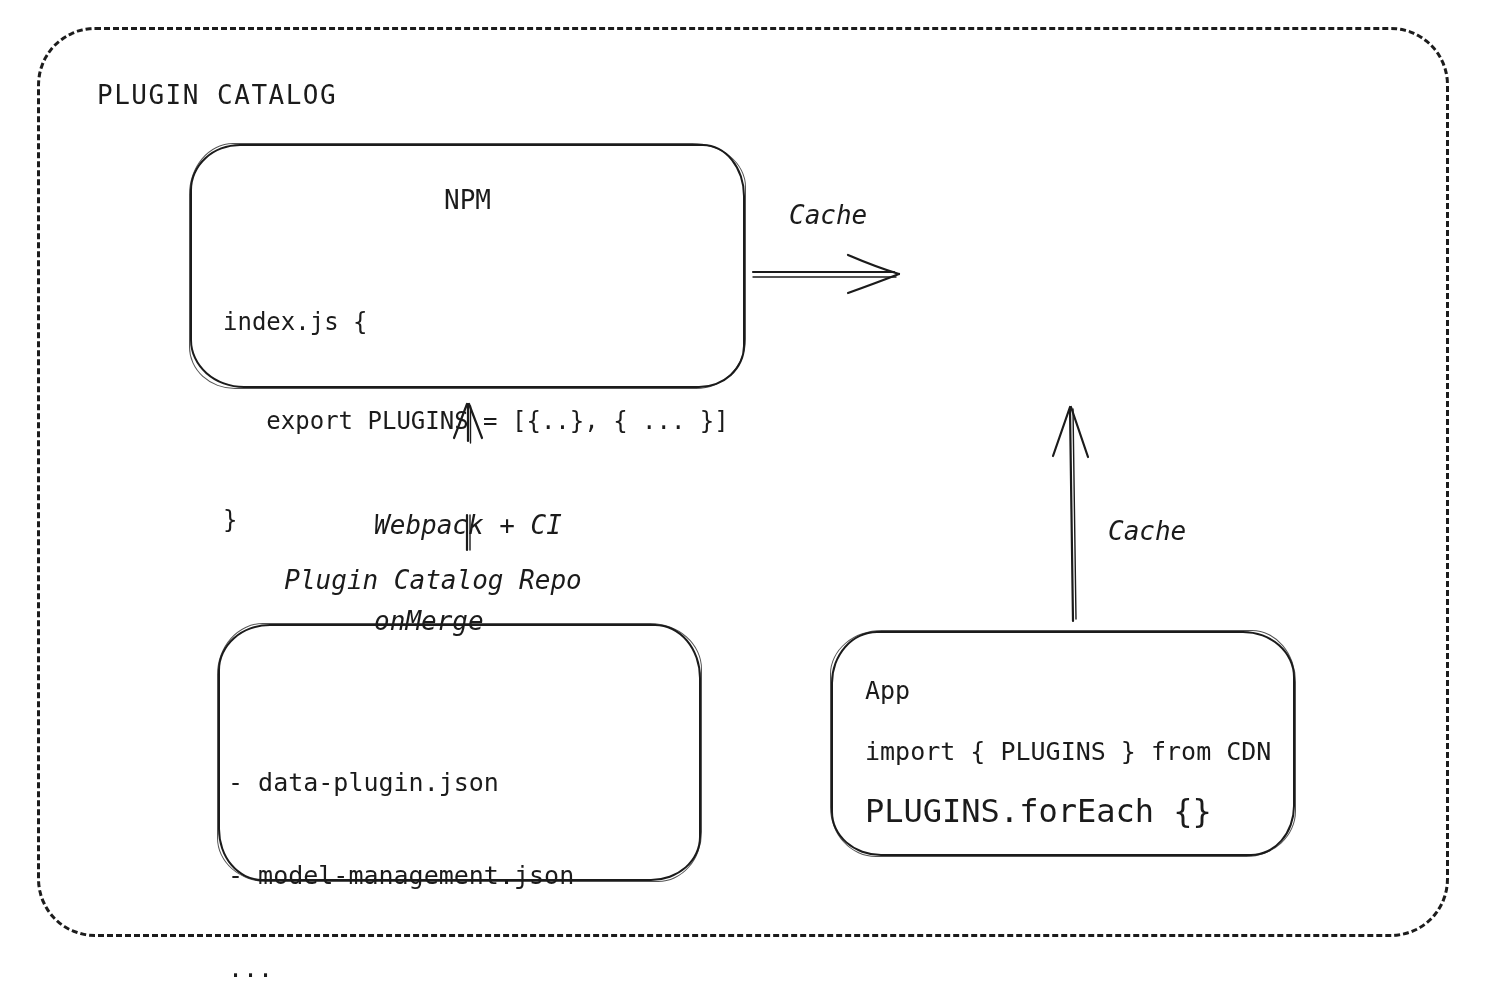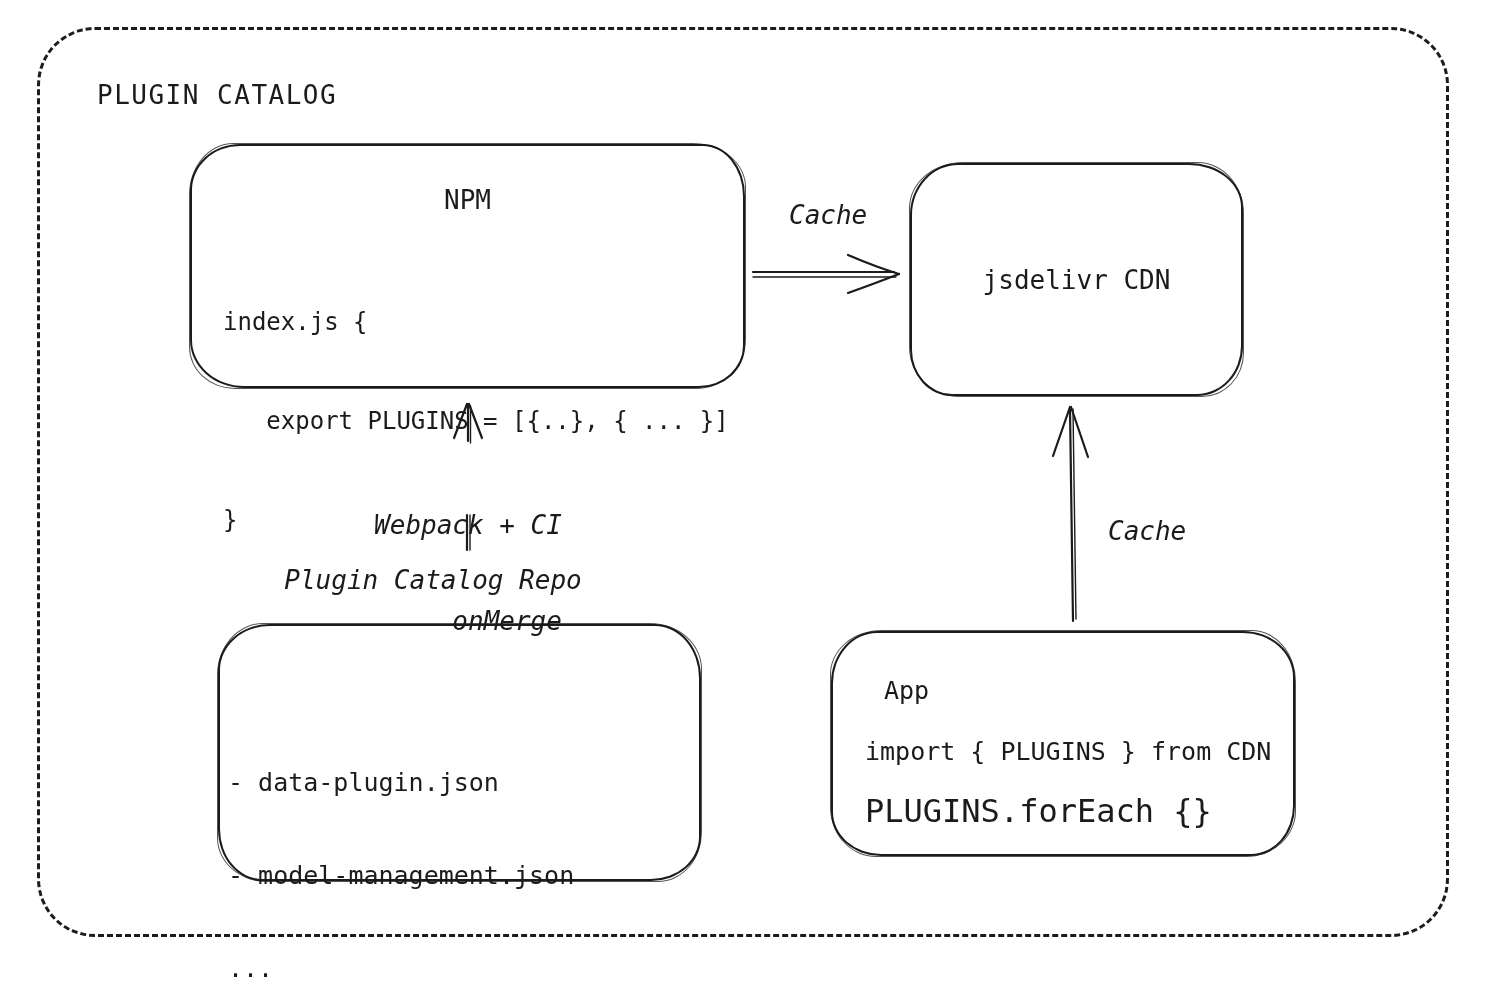--- a/index.html
+++ b/index.html
@@ -68,28 +68,28 @@
   }
   .cdn-label {
     position: absolute; left: 50%; top: 50%;
     transform: translate(-50%, -50%);
     font-size: 26px; white-space: pre;
   }
   .repo-items {
     position: absolute; left: 8px; top: 79px;
     font-size: 25px; line-height: 31px; white-space: pre;
   }
-  .app-title { position: absolute; left: 32px; top: 42px;  font-size: 25px; line-height: 31px; margin-left: 19px; }
+  .app-title { position: absolute; left: 32px; top: 42px;  font-size: 25px; line-height: 31px; }
   .app-line1 { position: absolute; left: 32px; top: 103px; font-size: 25px; line-height: 31px; white-space: pre; }
   .app-line2 { position: absolute; left: 32px; top: 163px; font-size: 32px; line-height: 31px; white-space: pre; }
 
   
   .label { position: absolute; font-size: 26px; line-height: 32px; white-space: pre; font-style: italic; }
   .label-cache   { left: 789px;  top: 199px; }
-  .label-build   { left: 468px;  top: 445px; transform: translateX(-50%); text-align: right; }
+  .label-build   { left: 468px;  top: 445px; transform: translateX(-50%); text-align: left; }
   .label-repo    { left: 433px;  top: 564px; transform: translateX(-50%); }
   .label-import  { left: 1108px; top: 515px; }
 
   
   .arrows {
     position: absolute; inset: 0;
     pointer-events: none;
   }
   .arrows path {
     fill: none;
@@ -132,23 +132,20 @@
 
   <div class="node node-npm">
     <div class="npm-title">NPM</div>
     <div class="npm-code">
       <div>index.js {</div>
       <div>   export PLUGINS = [{..}, { ... }]</div>
       <div>}</div>
     </div>
   </div>
 
-  <div class="node node-cdn">
-    <div class="cdn-label">jsdelivr CDN</div>
-  </div>
 
   <div class="node node-repo">
     <div class="repo-items">
       <div>- data-plugin.json</div>
       <div>- model-management.json</div>
       <div>...</div>
     </div>
   </div>
 
   <div class="node node-app">

